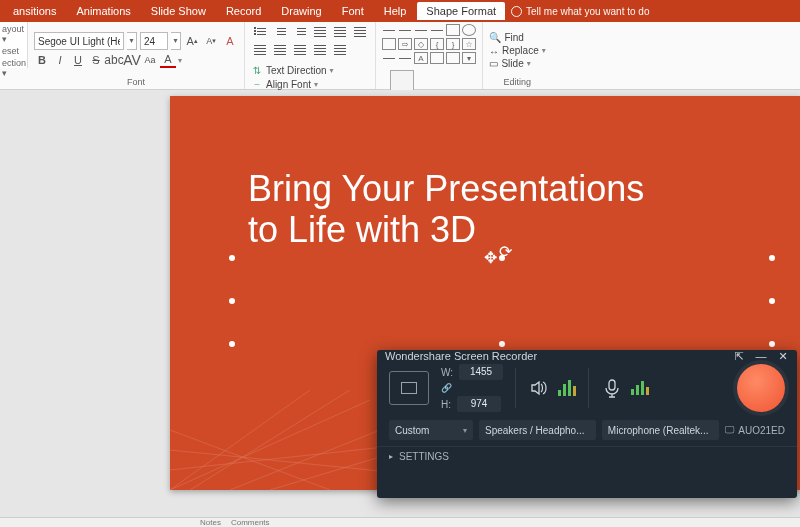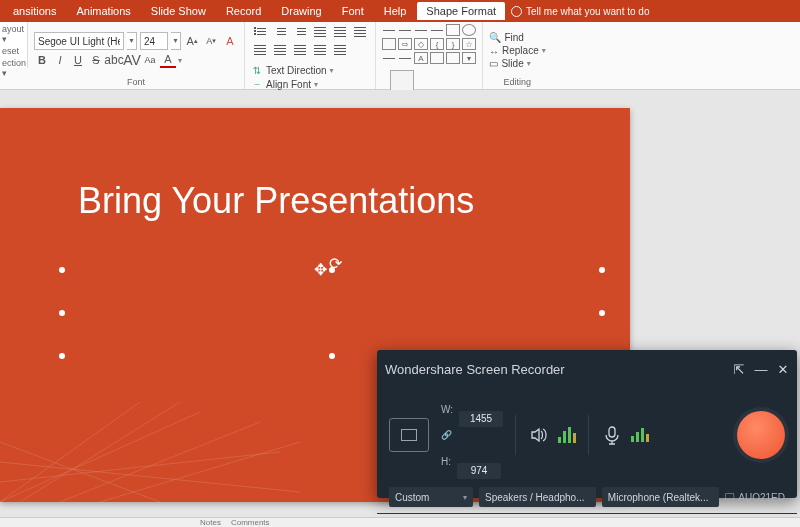--- a/index.html
+++ b/index.html
@@ -52,45 +52,45 @@
 .oic { width: 12px; height: 12px; border-radius: 2px; }
 .fill-ic { background: linear-gradient(135deg,#5b9bd5,#3a7ec2); }
 .outline-ic { border: 1.5px solid #4a7ec2; }
 .effects-ic { background: #999; box-shadow: 1px 1px 1px #555; }
 .twocol { display: flex; gap: 6px; }
 
 
 .left-strip { position: absolute; left: 0; top: 22px; width: 28px; height: 46px; background: #fff; border-right: 1px solid #ddd; font-size: 9px; color: #666; padding: 2px; display: flex; flex-direction: column; gap: 2px; }
 
 
-.canvas { position: absolute; left: 0; right: 0; top: 90px; bottom: 0; background: #e6e6e6; display: flex; justify-content: flex-start; align-items: flex-start; padding-top: 18px; }
+.canvas { position: absolute; left: 0; right: 0; top: 90px; bottom: 0; background: #e6e6e6; display: flex; justify-content: flex-end; align-items: flex-start; padding-top: 6px; }
 .slide { width: 630px; height: 394px; background: #d04a27; position: relative; box-shadow: 0 2px 6px rgba(0,0,0,.3); color: #fff; }
 .slide-title { position: absolute; left: 78px; top: 72px; font-size: 36px; font-weight: 300; line-height: 1.15; }
 .slide-sub-box { position: absolute; left: 62px; top: 162px; width: 540px; height: 86px; border: none; }
 .handle { position: absolute; width: 6px; height: 6px; background: #fff; border-radius: 50%; }
 .hTL{top:-3px;left:-3px}.hTR{top:-3px;right:-3px}.hBL{bottom:-3px;left:-3px}.hBR{bottom:-3px;right:-3px}
 .hTC{top:-3px;left:50%;margin-left:-3px}.hBC{bottom:-3px;left:50%;margin-left:-3px}
 .hML{top:50%;left:-3px;margin-top:-3px}.hMR{top:50%;right:-3px;margin-top:-3px}
 .hRot{top:-16px;left:50%;margin-left:-3px}
 .slide-sub { position: absolute; left: 16px; top: 20px; font-size: 15px; font-weight: 300; }
 .move-cursor { position: absolute; left: 252px; top: -10px; font-size: 16px; color: #fff; pointer-events: none; }
 .geom { position: absolute; left: 0; bottom: 0; width: 300px; height: 100px; opacity: .25; }
 .geom line { stroke: #fff; stroke-width: .5; }
 
 
 .recorder { position: absolute; right: 3px; top: 350px; width: 420px; height: 148px; background: #1f2933; border-radius: 3px; color: #cfd6dc; font-size: 11px; box-shadow: 0 4px 16px rgba(0,0,0,.5);}
-.rec-title { display: flex; align-items: center; justify-content: space-between; padding: 12px 8px; font-size: 13px; color: #d0d6dc; }
+.rec-title { display: flex; align-items: center; justify-content: space-between; padding: 0 8px; font-size: 11px; color: #d0d6dc; }
 .rec-title-btns { display: flex; gap: 10px; align-items: center; }
 .rec-ic { width: 12px; height: 12px; cursor: pointer; display: inline-flex; align-items: center; justify-content: center; }
 .rec-body { display: flex; align-items: center; padding: 2px 12px 6px; gap: 12px; }
 .rec-screen-ic { width: 40px; height: 34px; border: 1.5px solid #6b7682; border-radius: 3px; display: flex; align-items: center; justify-content: center; cursor: pointer; }
 .rec-screen-ic .inner { width: 16px; height: 12px; border: 1.5px solid #9aa4af; }
 .dim-col { display: flex; flex-direction: column; gap: 3px; font-size: 10px; color: #aab2bb; }
 .dim-row { display: flex; align-items: center; gap: 6px; }
-.dim-val { width: 44px; height: 16px; background: #2b3540; text-align: center; border-radius: 2px; line-height: 16px; color: #e3e8ed; margin-top: 20px; }
+.dim-val { width: 44px; height: 16px; background: #2b3540; text-align: center; border-radius: 2px; line-height: 16px; color: #e3e8ed; }
 .divider-v { width: 1px; height: 40px; background: #333e49; }
 .aud-block { display: flex; align-items: center; gap: 8px; }
 .speaker-ic, .mic-ic { width: 22px; height: 22px; display: flex; align-items: center; justify-content: center; color: #d0d6dc; cursor: pointer; }
 .levels { display: flex; gap: 2px; align-items: flex-end; }
 .lv { width: 3px; background: #5ac25a; }
 .lv.r { background: #c2a63c; }
 .record-btn { width: 48px; height: 48px; border-radius: 50%; background: radial-gradient(circle at 40% 35%, #ff8a65, #ef5532); margin-left: auto; cursor: pointer; box-shadow: 0 0 0 4px #2a333e; }
 .rec-row2 { display: flex; align-items: center; gap: 6px; padding: 2px 12px 6px; font-size: 10px; }
 .rsel { flex: 1; height: 20px; background: #2b3540; border-radius: 2px; display: flex; align-items: center; justify-content: space-between; padding: 0 6px; color: #cfd6dc; cursor: pointer; white-space: nowrap; overflow: hidden; gap: 14px; }
 .rsel .caret { font-size: 8px; color: #8a949f; margin-left: 4px; }
@@ -304,21 +304,21 @@
       <line x1="0" y1="100" x2="140" y2="0"></line>
         <line x1="0" y1="100" x2="200" y2="10"></line>
       <line x1="20" y1="100" x2="180" y2="0"></line>
         <line x1="60" y1="100" x2="260" y2="20"></line>
       <line x1="0" y1="60" x2="300" y2="90"></line>
         <line x1="0" y1="80" x2="280" y2="50"></line>
       <line x1="100" y1="100" x2="300" y2="40"></line>
         <line x1="0" y1="40" x2="160" y2="100"></line>
     </svg>
     <div class="slide-title">
-      <span>Bring Your Presentations</span><br>
+      <span>Bring Your Presentations</span><br><span>to Life with 3D</span>
     </div>
     <div class="slide-sub-box">
       <span class="handle hTL"></span>
       <span class="handle hTC"></span>
       <span class="handle hTR"></span>
       <span class="handle hML"></span>
       <span class="handle hMR"></span>
       <span class="handle hBL"></span>
       <span class="handle hBC"></span>
       <span class="handle hBR"></span>

